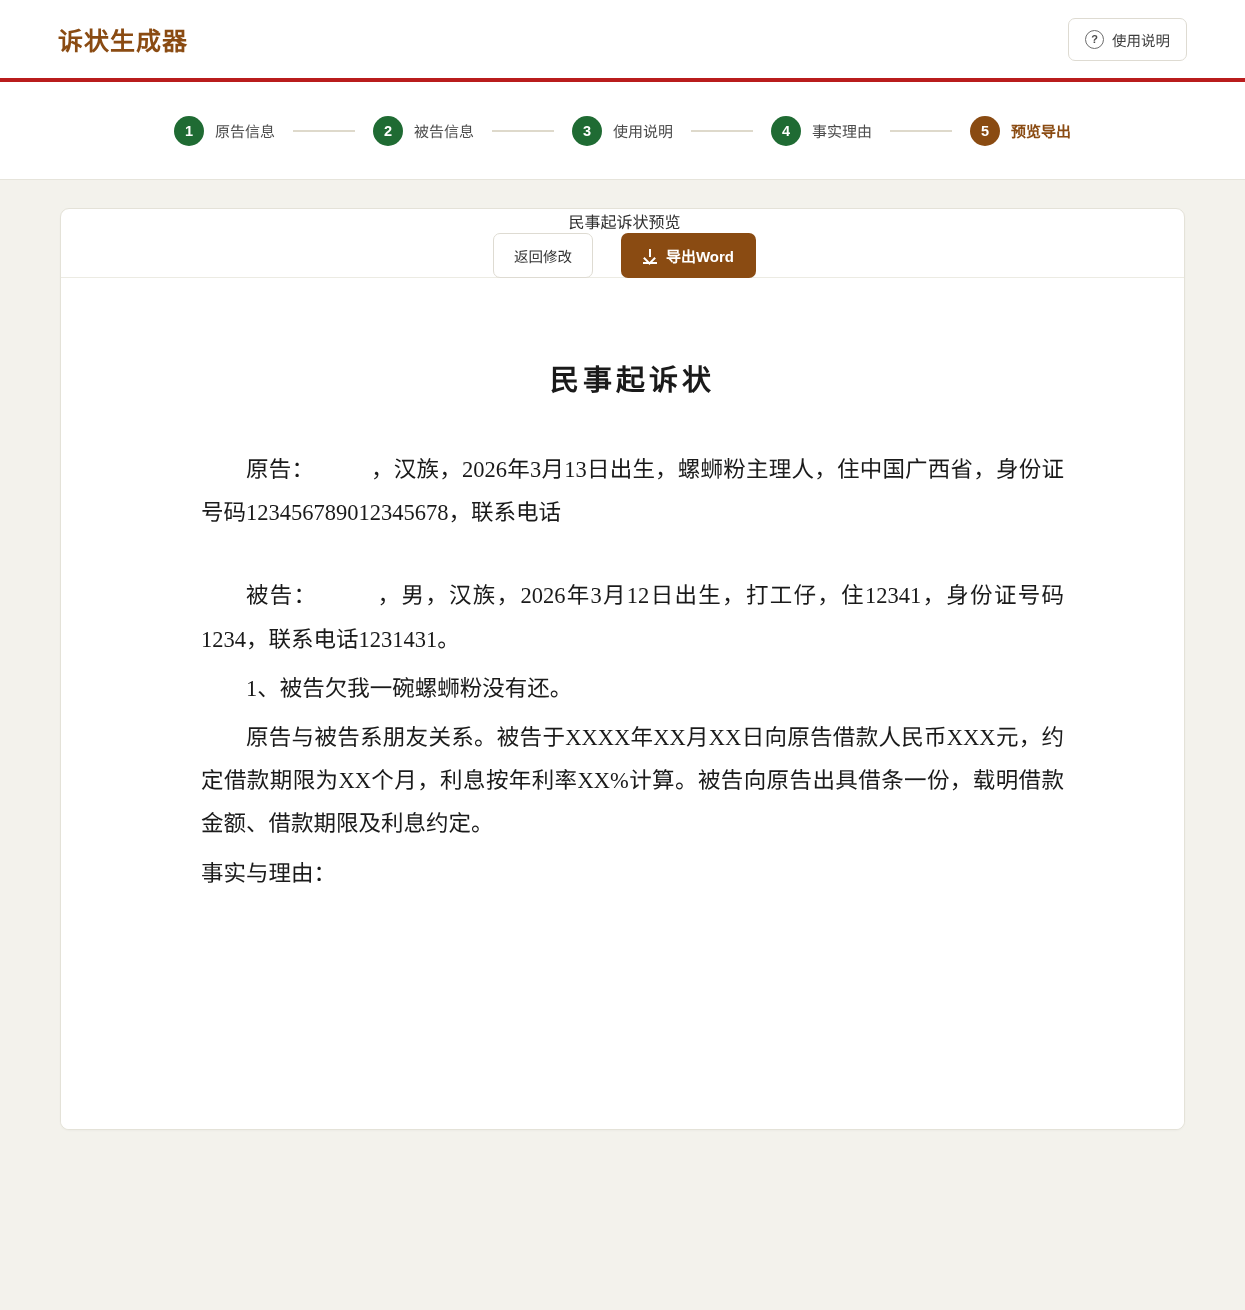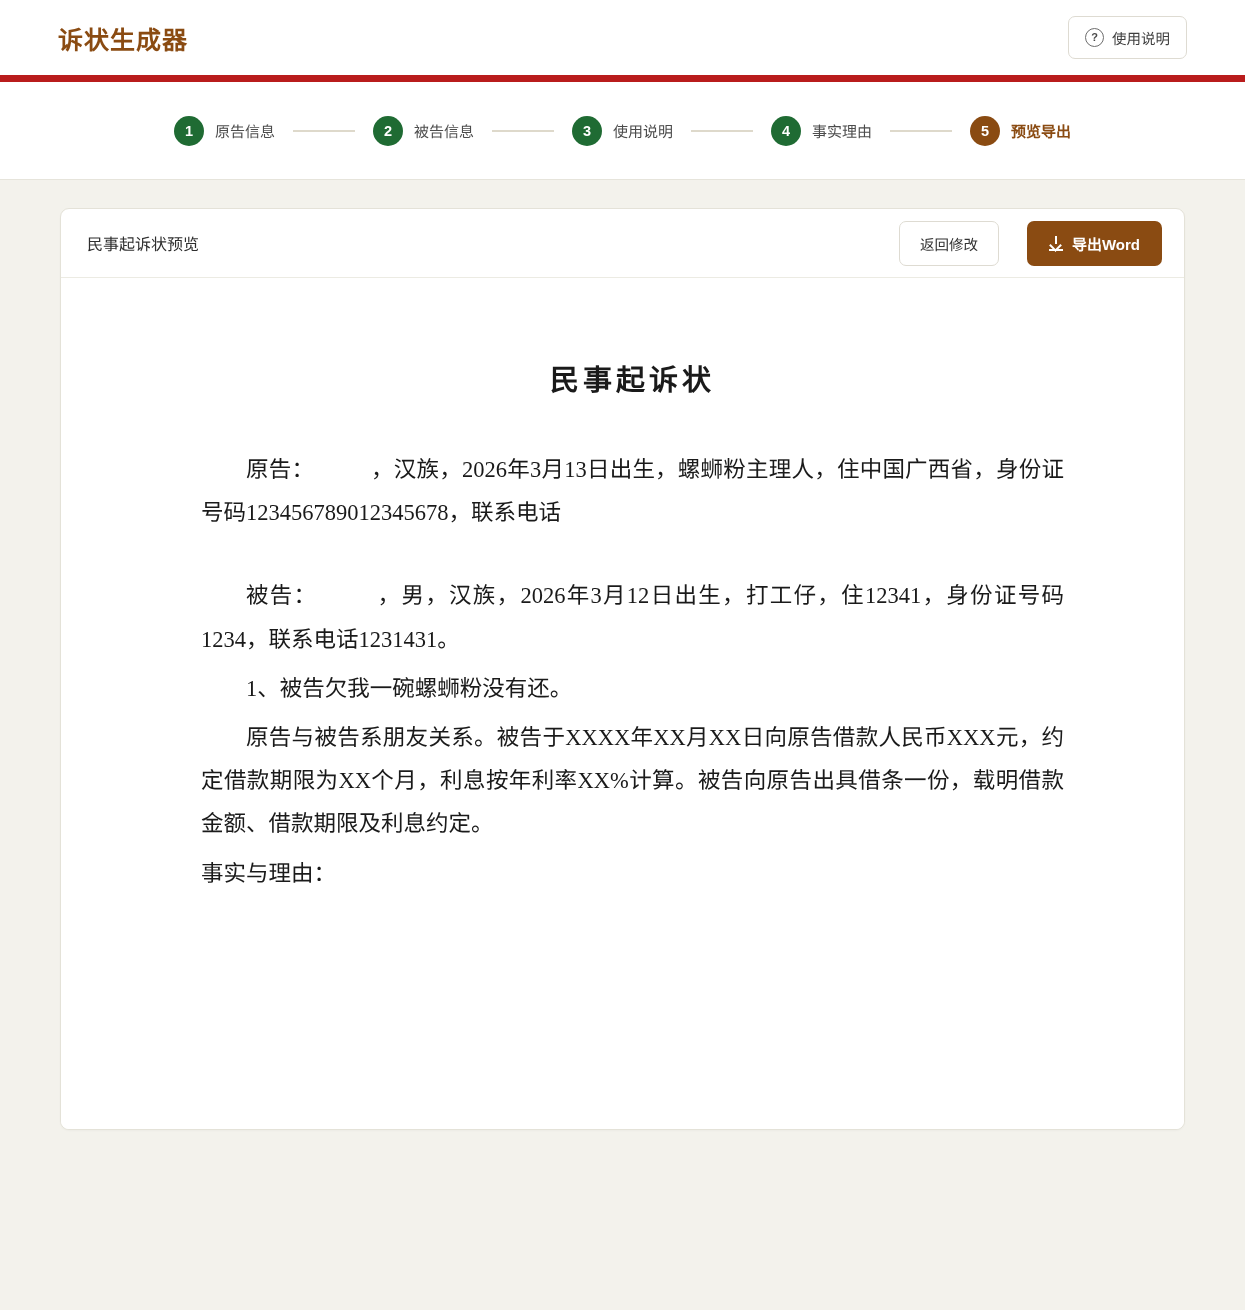--- a/index.html
+++ b/index.html
@@ -14,21 +14,21 @@
     position: relative;
     background: #f3f2ec;
     overflow: hidden;
     box-sizing: border-box;
   }
 
   
   .header {
     height: 82px;
     background: #ffffff;
-    border-bottom: 7px solid #b91c1c;
+    border-bottom: 4px solid #b91c1c;
     display: flex;
     align-items: center;
     justify-content: space-between;
     padding: 0 58px 0 58px;
     box-sizing: border-box;
   }
   .brand {
     font-size: 25px;
     font-weight: bold;
     color: #8a4b12;
@@ -120,20 +120,21 @@
     flex-direction: column;
   }
   .card-head {
     height: 69px;
     display: flex;
     align-items: center;
     justify-content: space-between;
     padding: 0 22px 0 26px;
     border-bottom: 1px solid #ecebe3;
     box-sizing: border-box;
+    flex-direction: column;
   }
   .card-title {
     font-size: 16px;
     color: #2e2e2e;
   }
   .card-actions {
     display: flex;
     align-items: center;
     gap: 28px;
   }

